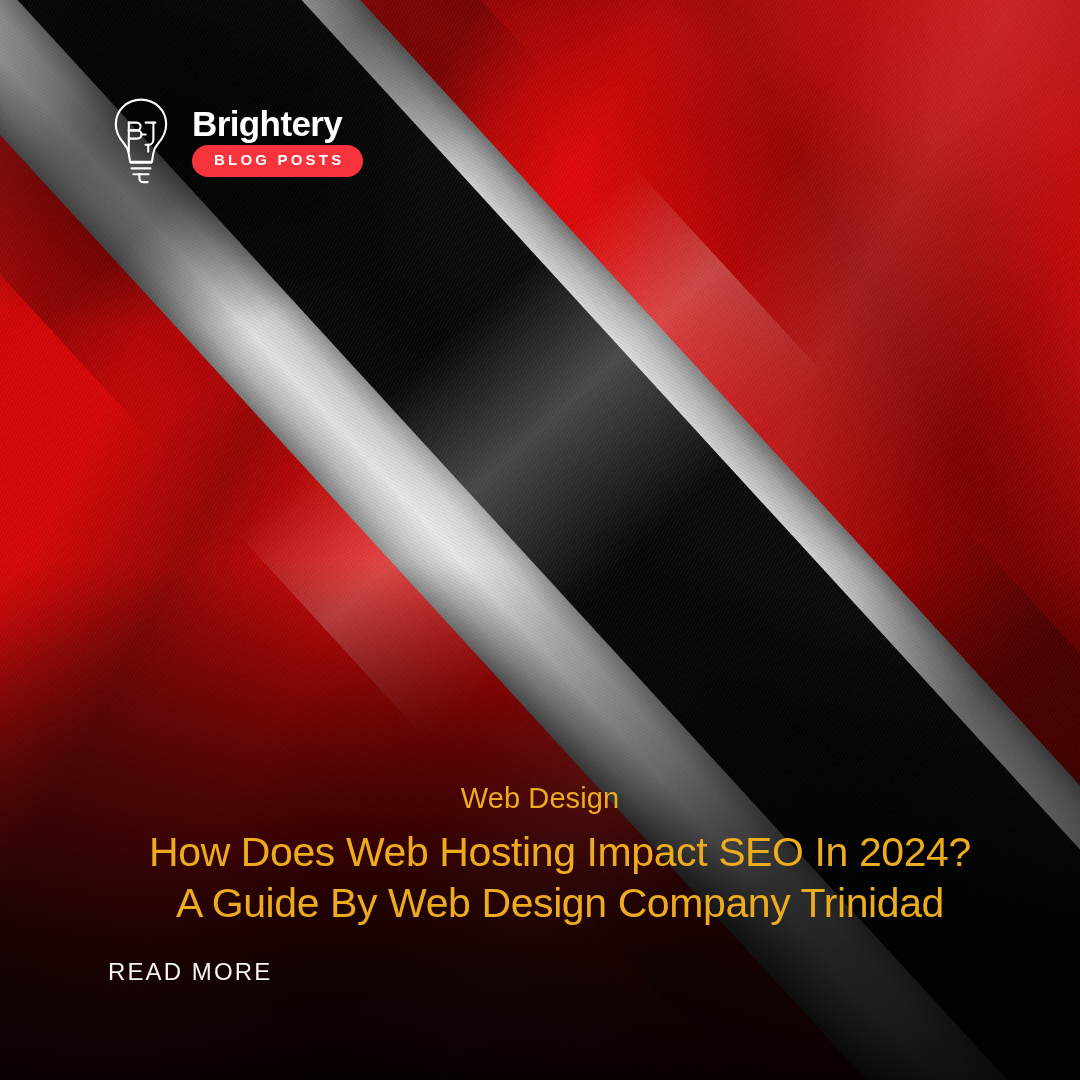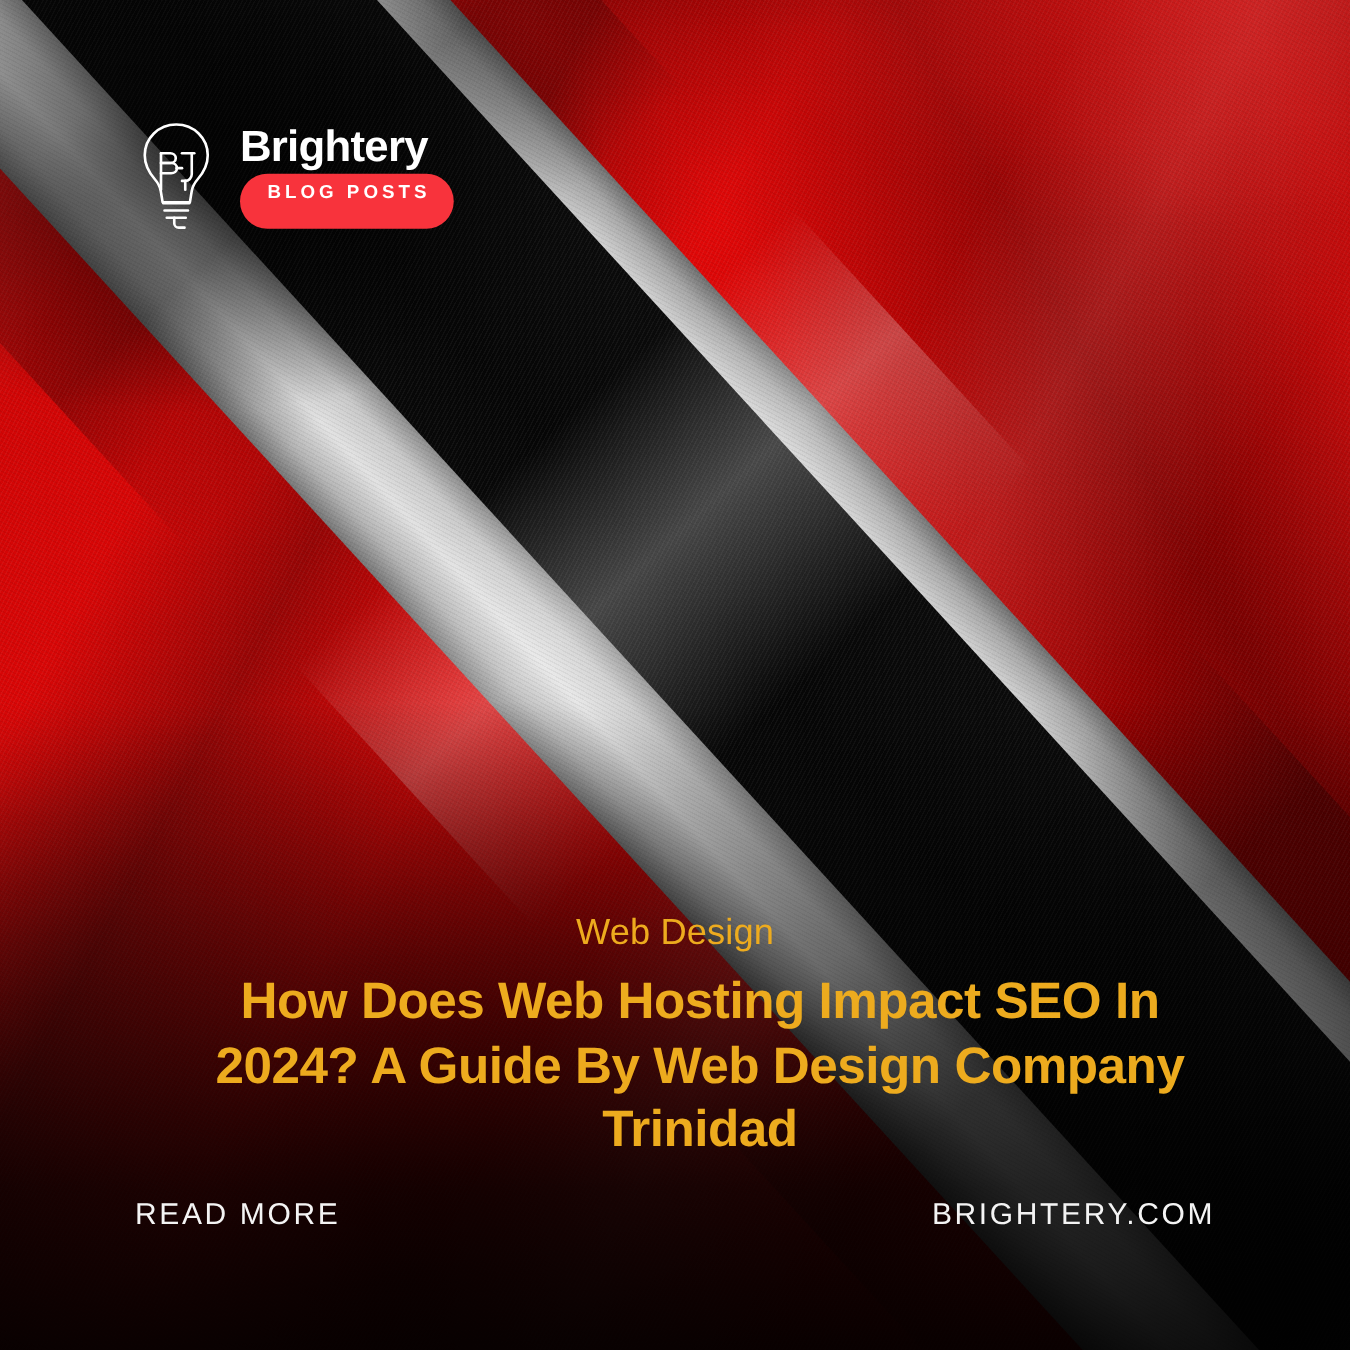--- a/index.html
+++ b/index.html
@@ -114,38 +114,38 @@
   .logo-text { display:flex; flex-direction:column; align-items:flex-start; gap:4px; }
   .brand-word {
     font-size:35px; font-weight:700; color:#fff;
     letter-spacing:-.6px; line-height:1;
     font-family:"Liberation Sans", sans-serif;
   }
   .blog-badge {
     background:#f8333c; color:#fff;
     font-size:15px; font-weight:700;
     letter-spacing:3.2px;
-    padding:7px 19px 22px 22px;
+    padding:7px 19px 10px 22px;
     border-radius:999px; line-height:1;
     white-space:nowrap;
   }
 
   
   .content {
     position:absolute; left:108px; right:108px; bottom:96px;
     z-index:6;
     text-align:center;
   }
   .category {
     font-size:29px; font-weight:400; color:#edab1e;
     letter-spacing:.1px; line-height:1.1;
     margin-bottom:12px;
   }
   .headline {
-    font-size:41px; font-weight:700; color:#edab1e;
+    font-size:41px; font-weight:400; color:#edab1e;
     line-height:1.26; letter-spacing:-.4px;
     max-width:905px;
     margin-bottom:30px;
     margin-left:40px;
   }
   .footer-row {
     display:flex; align-items:baseline; justify-content:space-between;
   }
   .read-more, .site-url {
     font-size:24px; font-weight:400; color:#f4f4f4;
@@ -192,17 +192,16 @@
       <div class="brand-word">Brightery</div>
       <div class="blog-badge">BLOG POSTS</div>
     </div>
   </div>
 
   <div class="content">
     <div class="category">Web Design</div>
     <h1 class="headline">How Does Web Hosting Impact SEO In 2024? A Guide By Web Design Company Trinidad</h1>
     <div class="footer-row">
       <div class="read-more">READ MORE</div>
-      <div class="site-url">BRIGHTERY.COM</div>
     </div>
   </div>
 
 </div>
 
 </body></html>

